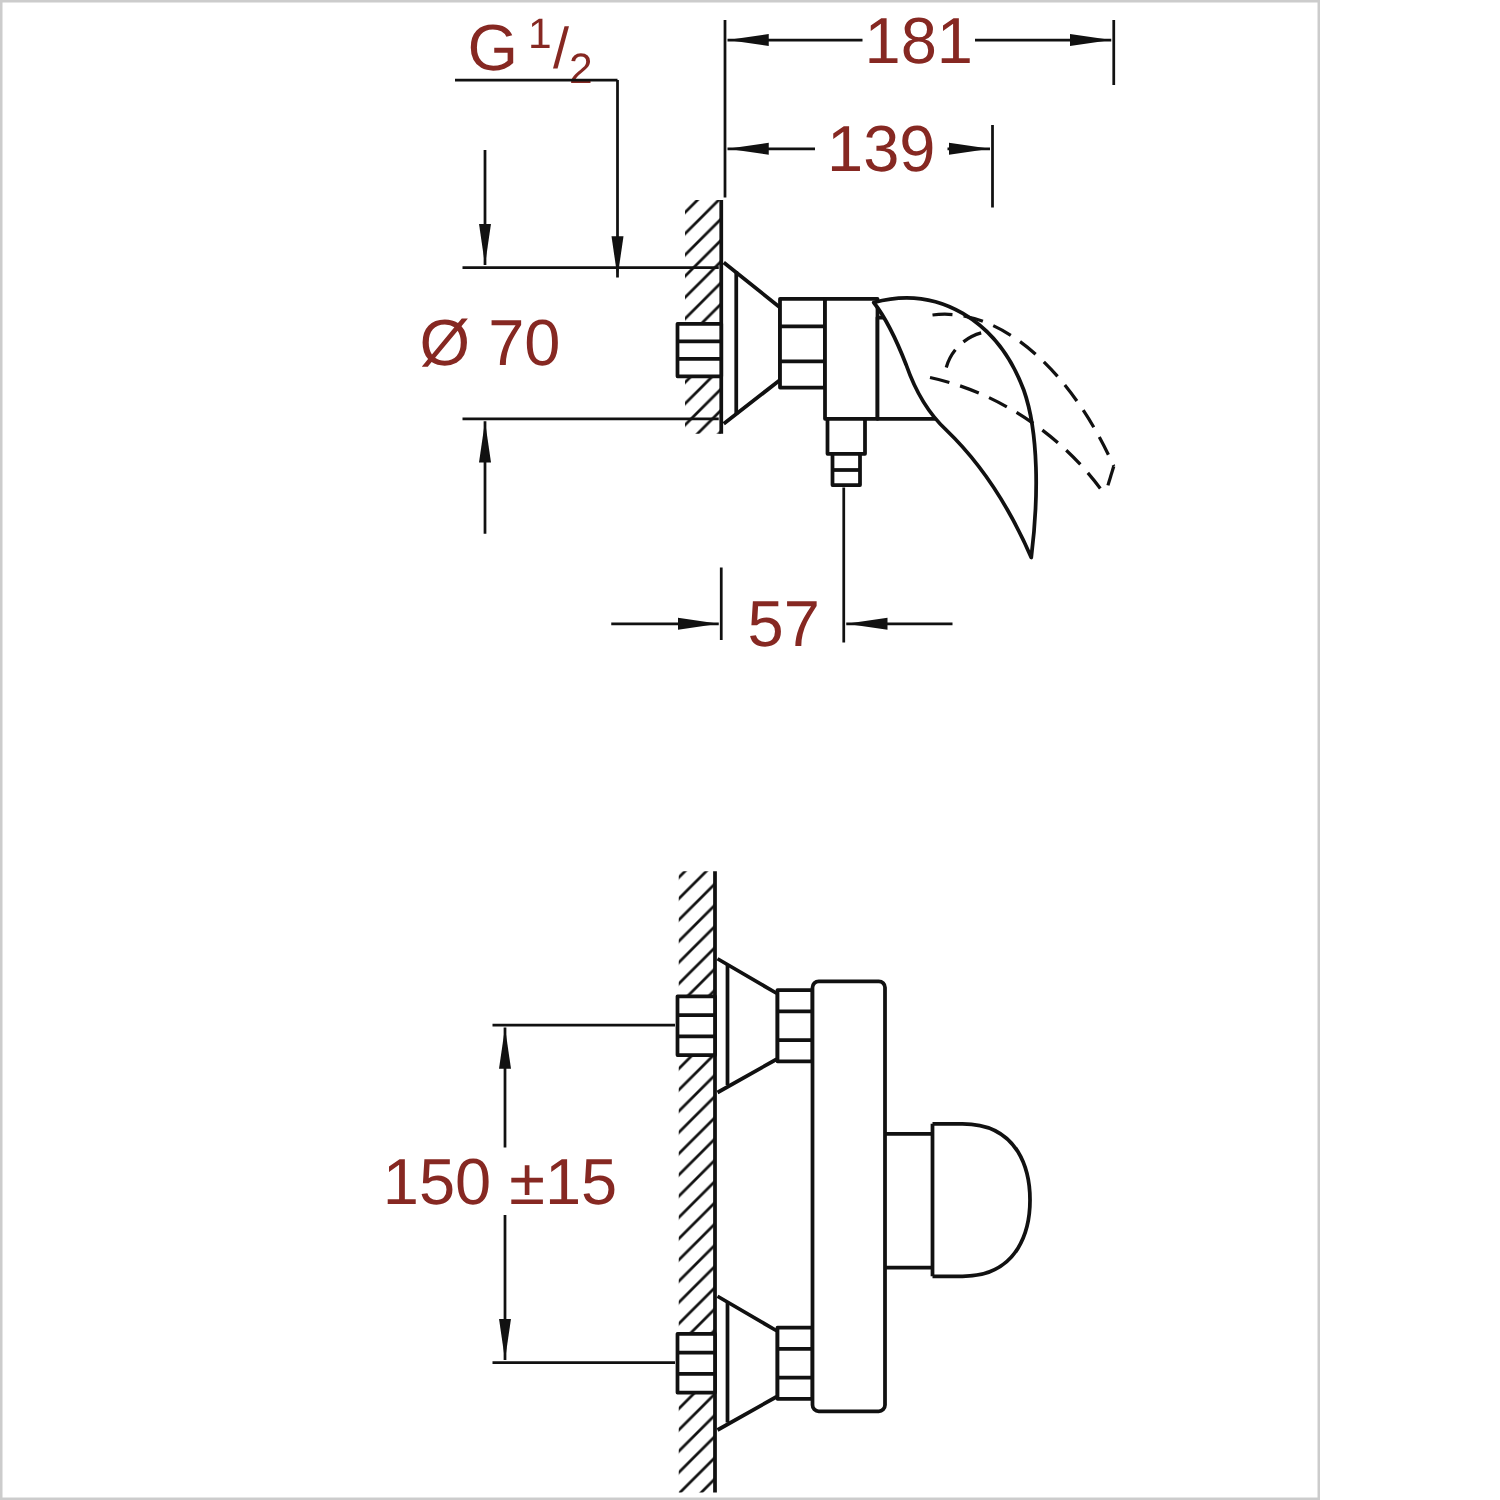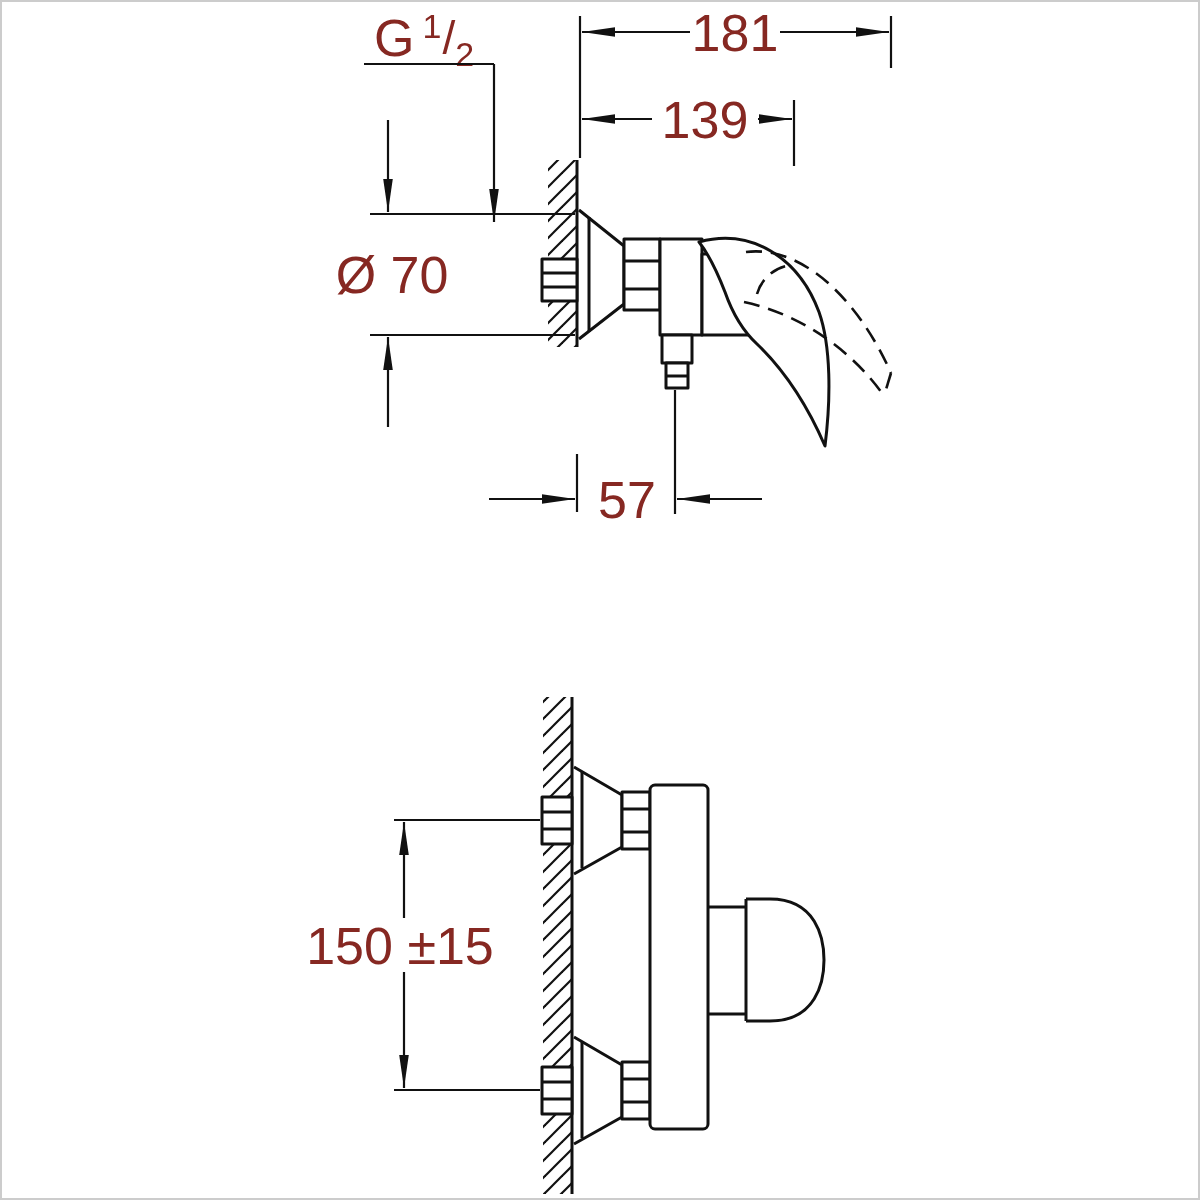--- a/index.html
+++ b/index.html
@@ -4,21 +4,21 @@
 <style>
   html, body {
     margin: 0;
     padding: 0;
     background: #ffffff;
     width: 1200px;
     height: 1200px;
     font-family: "Liberation Sans", "DejaVu Sans", sans-serif;
   }
   .frame {
-    width: 1200px;
+    width: 1056px;
     height: 1200px;
     box-sizing: border-box;
     border: 2px solid #cccccc;
     background: #ffffff;
     text-align: center;
   }
   svg { display: block; }
   .obj {
     fill: none;
     stroke: #111111;

